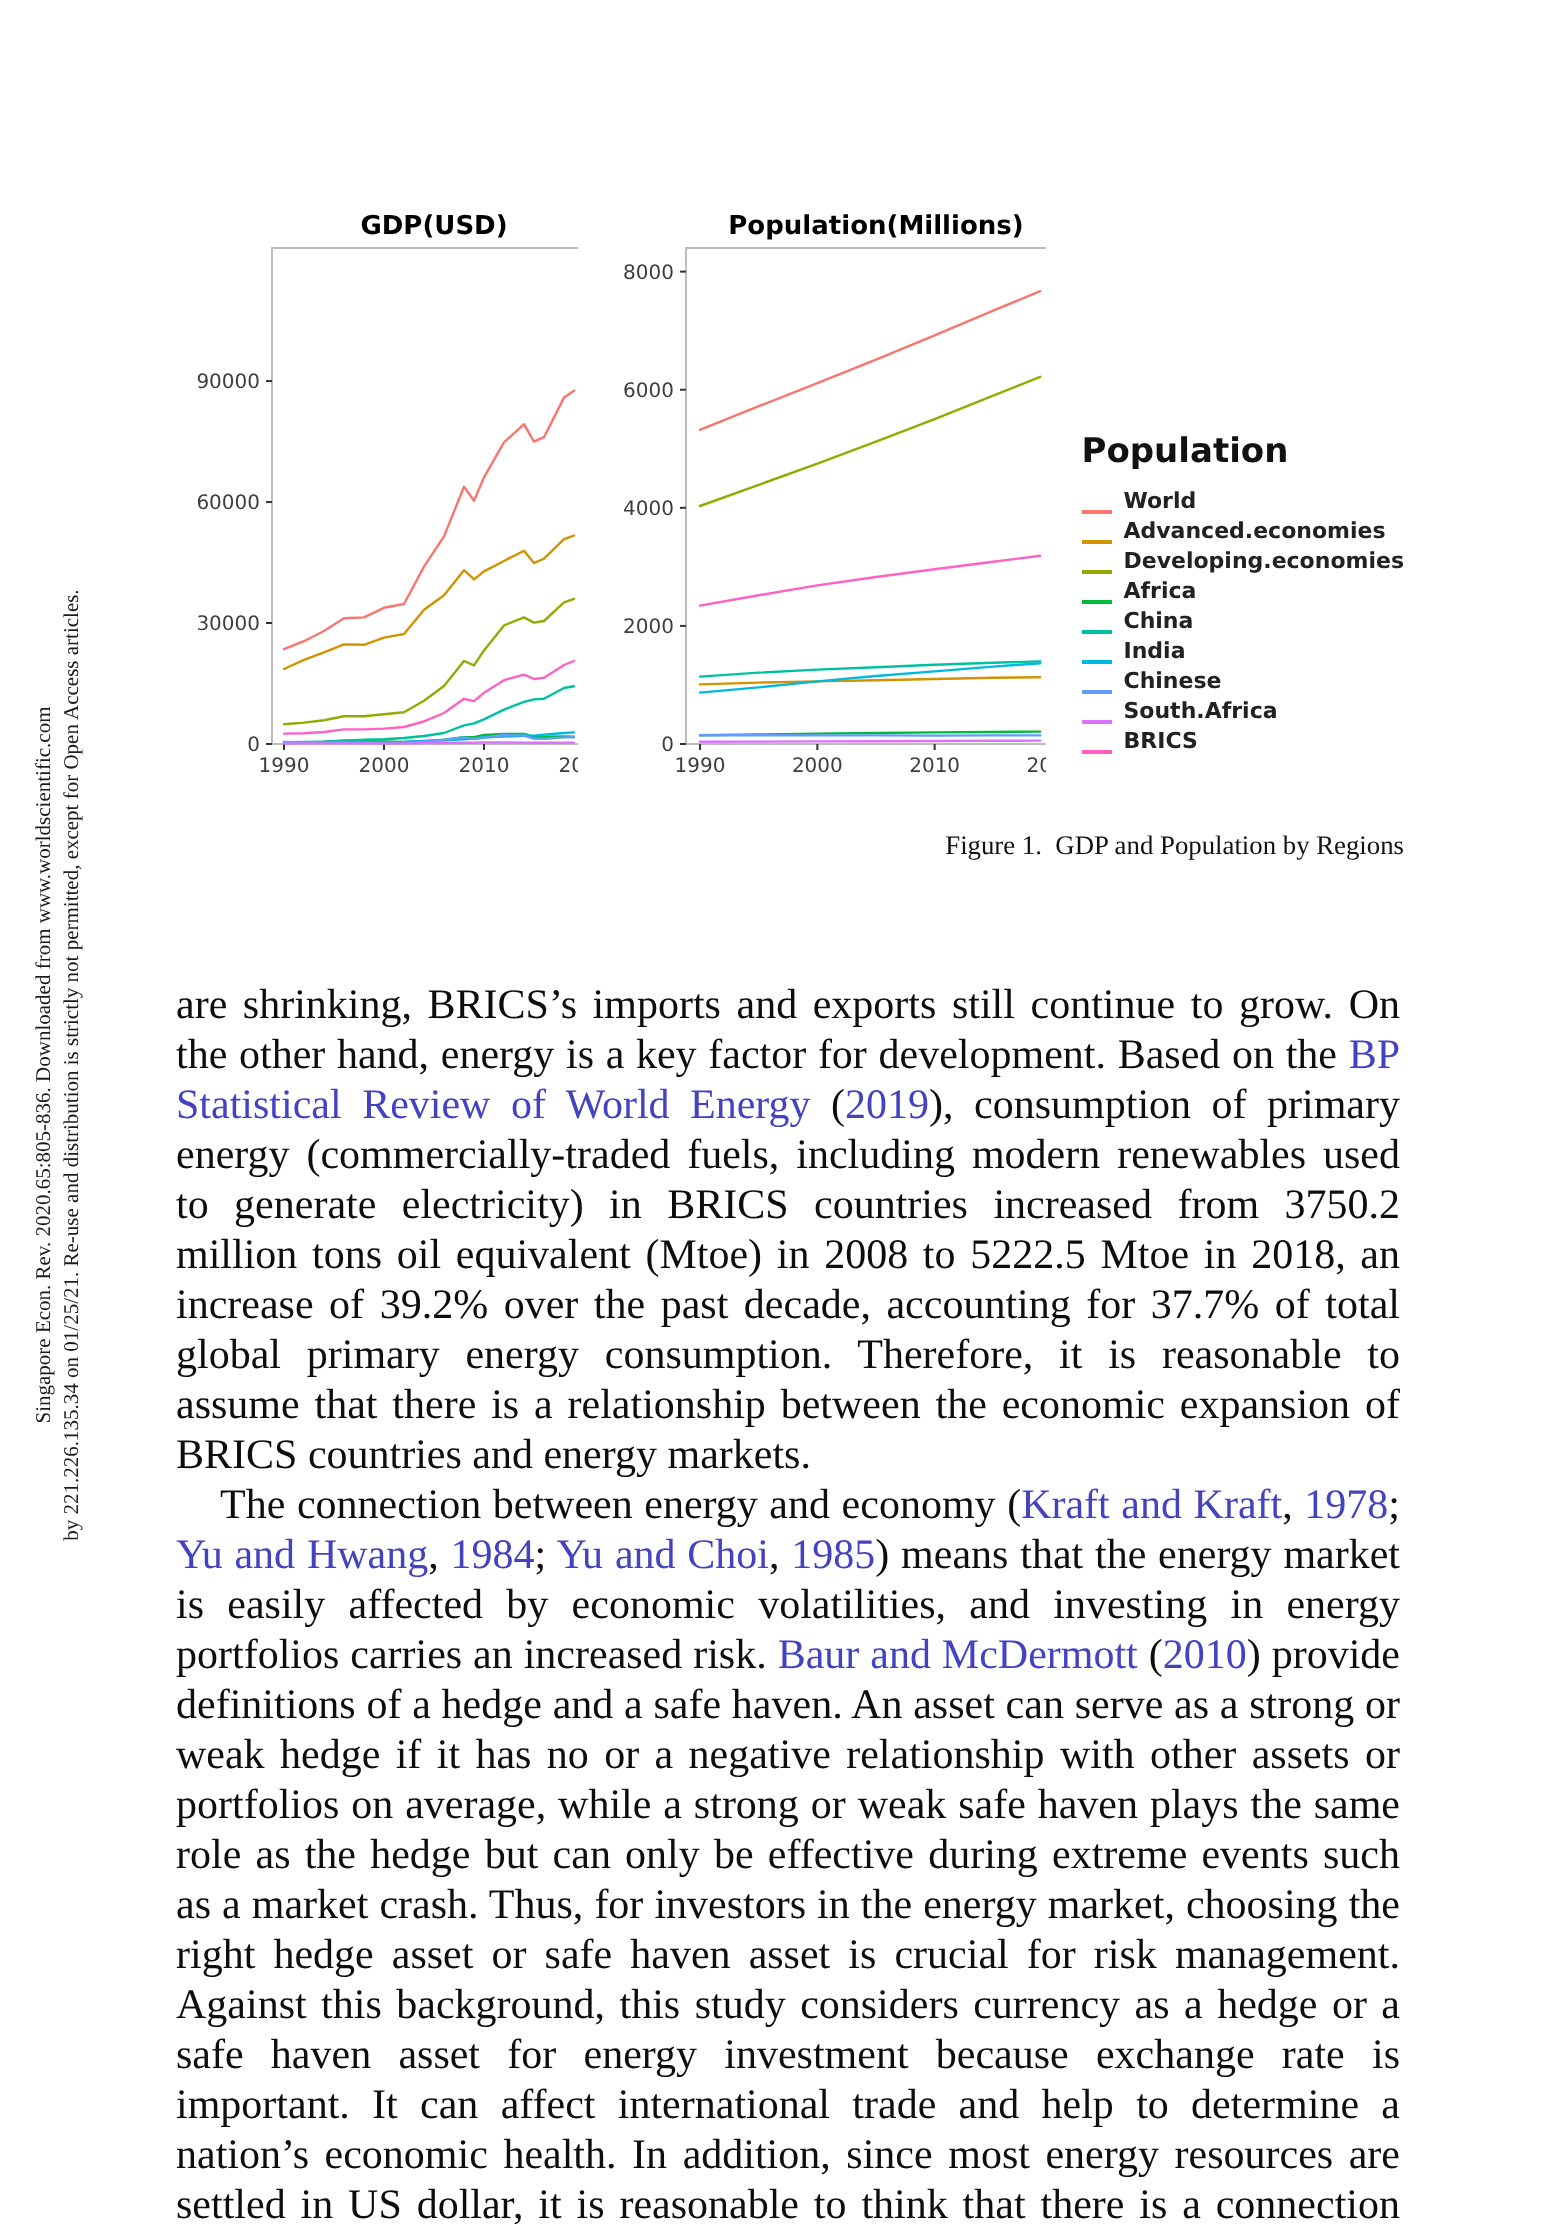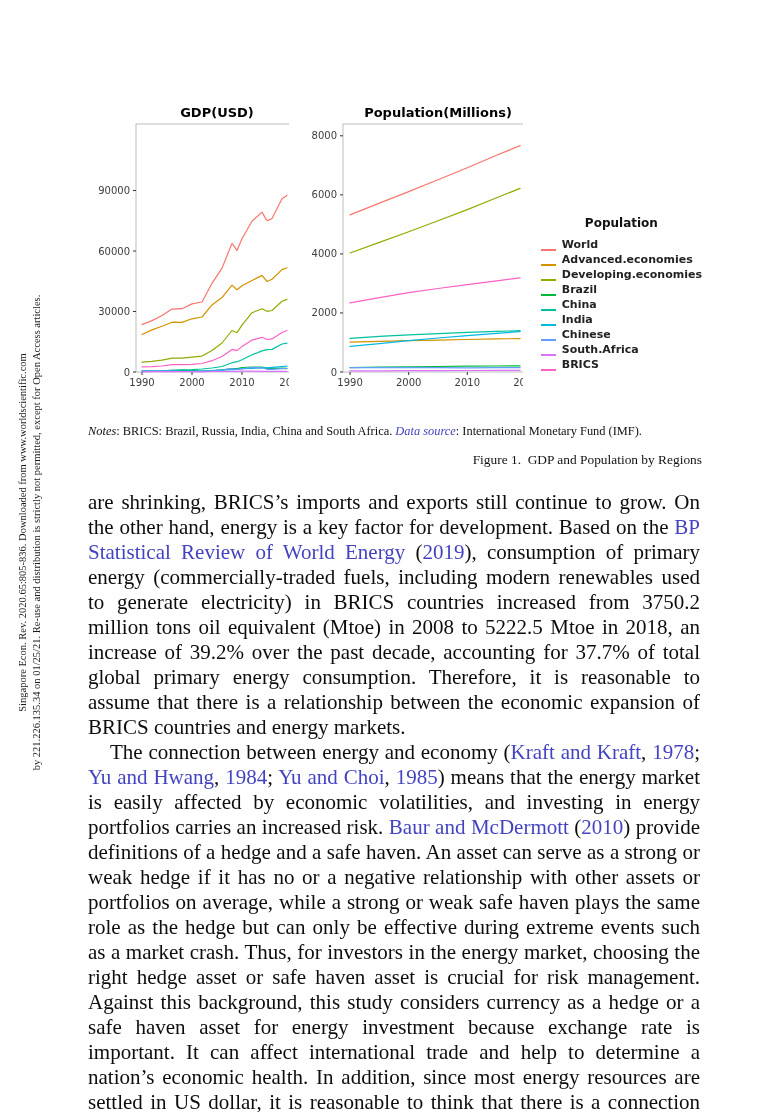--- a/index.html
+++ b/index.html
@@ -11,21 +11,21 @@
               font-size:10.5px;line-height:13.5px;color:#1a1a1a;text-align:center;}
   
   .header{position:absolute;left:88px;top:72px;font-size:15px;}
   .header .pageno{margin-right:14px;}
   .header .journal{font-style:italic;}
   
   .figure{position:absolute;left:88px;top:104px;width:614px;}
   .charts-row{display:flex;align-items:flex-start;column-gap:12px;}
   svg{font-family:"DejaVu Sans", sans-serif;display:block;}
   .legend{margin-left:6px;margin-top:112px;font-family:"DejaVu Sans", sans-serif;}
-  .legend-title{font-size:12px;font-weight:bold;color:#111;margin-bottom:7px;text-align:center;}
+  .legend-title{font-size:17px;font-weight:bold;color:#111;margin-bottom:7px;}
   .legend-item{display:flex;align-items:flex-end;height:14px;margin-bottom:1px;}
   .legend-key{display:inline-block;width:15px;height:2px;margin-right:6px;flex:0 0 auto;}
   .legend-label{font-size:11px;font-weight:bold;color:#222;white-space:nowrap;}
   .notes{margin-top:22px;font-size:12.4px;color:#111;}
   .caption{margin-top:13px;text-align:right;font-size:13.4px;color:#111;}
   
   .bodytext{position:absolute;left:88px;top:490px;width:612px;
             font-size:21px;line-height:25px;text-align:justify;color:#0d0d0d;}
   .para{margin:0;}
   .para.indent{text-indent:22px;}
@@ -115,21 +115,21 @@
             <div class="legend-item">
               <span class="legend-key" style="background: rgb(211, 146, 0);"></span>
               <span class="legend-label">Advanced.economies</span>
             </div>
             <div class="legend-item">
               <span class="legend-key" style="background: rgb(147, 170, 0);"></span>
               <span class="legend-label">Developing.economies</span>
             </div>
             <div class="legend-item">
               <span class="legend-key" style="background: rgb(0, 186, 56);"></span>
-              <span class="legend-label">Brazil</span>
+              <span class="legend-label">Africa</span>
             </div>
             <div class="legend-item">
               <span class="legend-key" style="background: rgb(0, 193, 159);"></span>
               <span class="legend-label">China</span>
             </div>
             <div class="legend-item">
               <span class="legend-key" style="background: rgb(0, 185, 227);"></span>
               <span class="legend-label">India</span>
             </div>
             <div class="legend-item">
@@ -140,21 +140,20 @@
               <span class="legend-key" style="background: rgb(219, 114, 251);"></span>
               <span class="legend-label">South.Africa</span>
             </div>
             <div class="legend-item">
               <span class="legend-key" style="background: rgb(255, 97, 195);"></span>
               <span class="legend-label">BRICS</span>
             </div>
           </div>
       </div>
     </div>
-    <div class="notes"><span class="it">Notes</span><span>: BRICS: Brazil, Russia, India, China and South Africa. </span><span class="it lnk">Data source</span><span>: International Monetary Fund (IMF).</span></div>
     <div class="caption">Figure 1.&nbsp; GDP and Population by Regions</div>
   </div>
 
   <div class="bodytext">
     <p class="para"><span>are shrinking, BRICS’s imports and exports still continue to grow. On the other hand, energy is a key factor for development. Based on the </span><span class="lnk">BP Statistical Review of World Energy</span><span> (</span><span class="lnk">2019</span><span>), consumption of primary energy (commercially-traded fuels, including modern renewables used to generate electricity) in BRICS countries increased from 3750.2 million tons oil equivalent (Mtoe) in 2008 to 5222.5 Mtoe in 2018, an increase of 39.2% over the past decade, accounting for 37.7% of total global primary energy consumption. Therefore, it is reasonable to assume that there is a relationship between the economic expansion of BRICS countries and energy markets.</span></p>
     <p class="para indent"><span>The connection between energy and economy (</span><span class="lnk">Kraft and Kraft</span><span>, </span><span class="lnk">1978</span><span>; </span><span class="lnk">Yu and Hwang</span><span>, </span><span class="lnk">1984</span><span>; </span><span class="lnk">Yu and Choi</span><span>, </span><span class="lnk">1985</span><span>) means that the energy market is easily affected by economic volatilities, and investing in energy portfolios carries an increased risk. </span><span class="lnk">Baur and McDermott</span><span> (</span><span class="lnk">2010</span><span>) provide definitions of a hedge and a safe haven. An asset can serve as a strong or weak hedge if it has no or a negative relationship with other assets or portfolios on average, while a strong or weak safe haven plays the same role as the hedge but can only be effective during extreme events such as a market crash. Thus, for investors in the energy market, choosing the right hedge asset or safe haven asset is crucial for risk management. Against this background, this study considers currency as a hedge or a safe haven asset for energy investment because exchange rate is important. It can affect international trade and help to determine a nation’s economic health. In addition, since most energy resources are settled in US dollar, it is reasonable to think that there is a connection between currency market and energy market. In this study, we examine whether BRICS’s currencies could be a hedge or a safe haven for energy market investment. There are several reasons behind this aim. First, with the ever-increasing importance of BRICS countries, we expect reserves of BRICS’s currencies to increase, especially Chinese yuan. According to the IMF, official foreign exchange reserves of the Chinese yuan increased</span></p>
   </div>
 
 </div>
 

